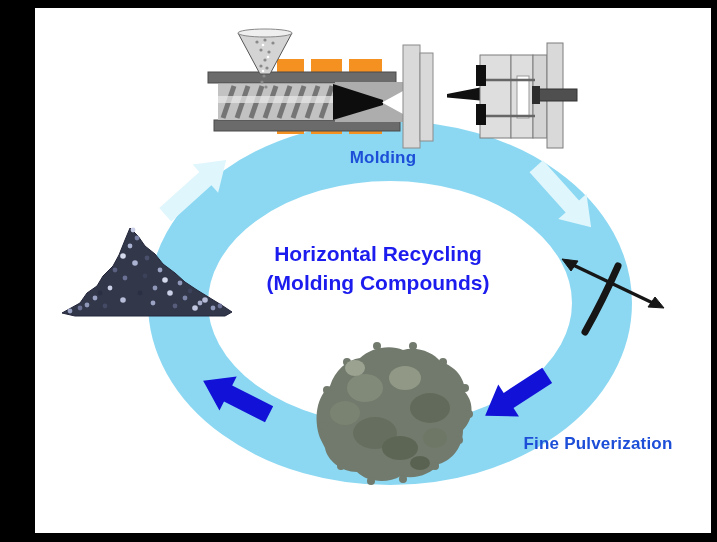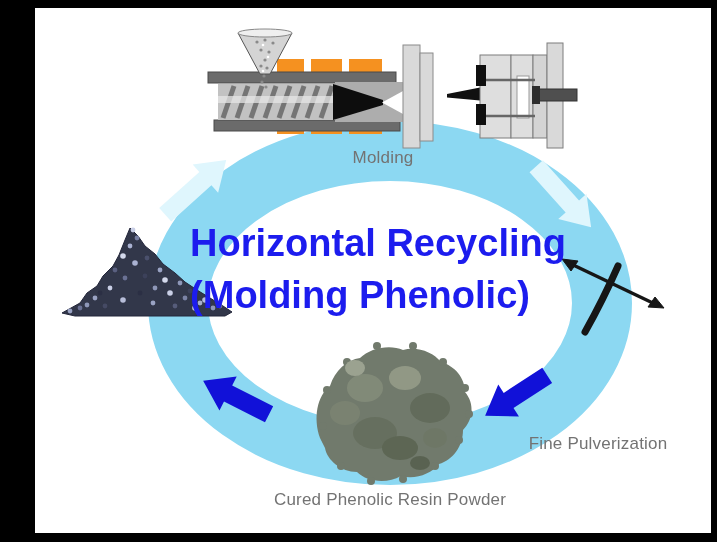--- a/index.html
+++ b/index.html
@@ -1,23 +1,23 @@
 <!DOCTYPE html>
 <html><head>
 <meta charset="utf-8">
 <style>
   html,body{margin:0;padding:0;}
   .canvas{position:relative;width:717px;height:542px;background:#000;overflow:hidden;
           font-family:"Liberation Sans",sans-serif;}
   .slide{position:absolute;left:35px;top:8px;width:676px;height:525px;background:#fff;}
   .layer{position:absolute;left:0;top:0;}
-  .lbl{position:absolute;transform:translate(-50%,-50%);font-weight:400;font-size:17px;
-       color:#737373;white-space:nowrap;letter-spacing:0.2px;}
+  .lbl{position:absolute;transform:translate(-50%,-50%);font-weight:700;font-size:17px;
+       color:#1d4ed8;white-space:nowrap;letter-spacing:0.2px;}
   .title{position:absolute;left:343px;top:261px;transform:translate(-50%,-50%);
-         text-align:left;font-weight:700;font-size:38px;line-height:1.38;white-space:nowrap;}
+         text-align:center;font-weight:700;font-size:21px;line-height:1.38;white-space:nowrap;}
 </style>
 </head>
 <body>
 
 <div class="canvas">
   <div class="slide">
 
     <svg class="layer" width="676" height="525" viewBox="0 0 676 525">
 
       <ellipse cx="355" cy="295" rx="212" ry="152" fill="none" stroke-width="60" stroke="#8CD8F2"></ellipse>
@@ -189,20 +189,19 @@
           <ellipse cx="365" cy="440" rx="18" ry="12" fill="#59624f"></ellipse>
           <ellipse cx="400" cy="430" rx="12" ry="10" fill="#6e7765"></ellipse>
           <ellipse cx="320" cy="360" rx="10" ry="8" fill="#a6ac9a"></ellipse>
           <ellipse cx="385" cy="455" rx="10" ry="7" fill="#545d4b"></ellipse>
         </g>
       </g>
     </svg>
 
     <div class="title" style="color: rgb(28, 28, 238);">
       <div>Horizontal Recycling</div>
-      <div>(Molding Phenolic)</div>
+      <div>(Molding Compounds)</div>
     </div>
 
     <div class="lbl" style="left:348px;top:150px;">Molding</div>
     <div class="lbl" style="left:563px;top:436px;">Fine Pulverization</div>
-    <div class="lbl" style="left:355px;top:492px;">Cured Phenolic Resin Powder</div>
   </div>
 </div>
 
 </body></html>

